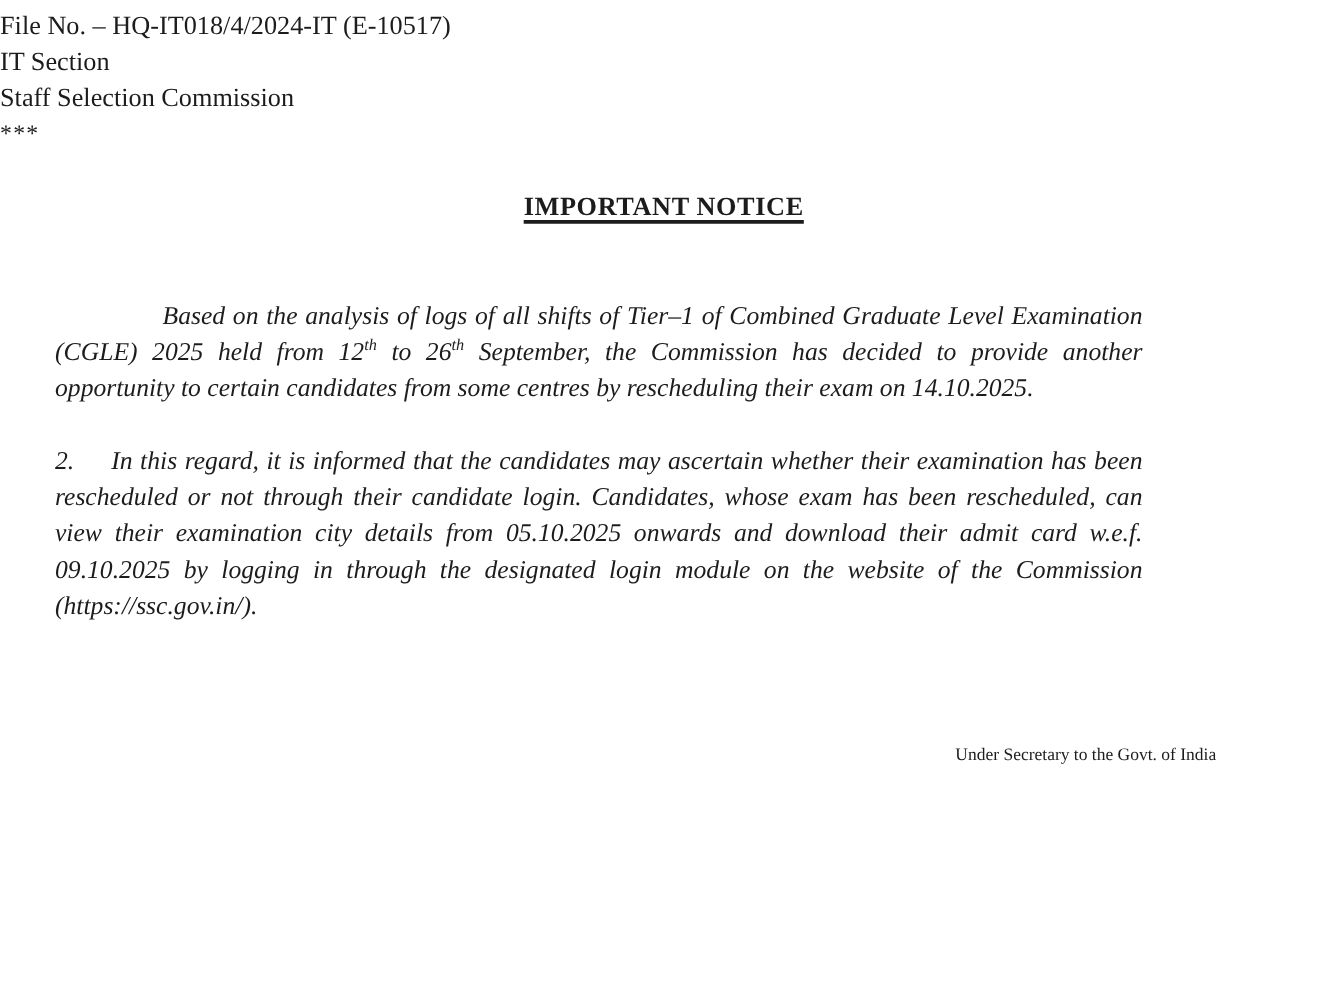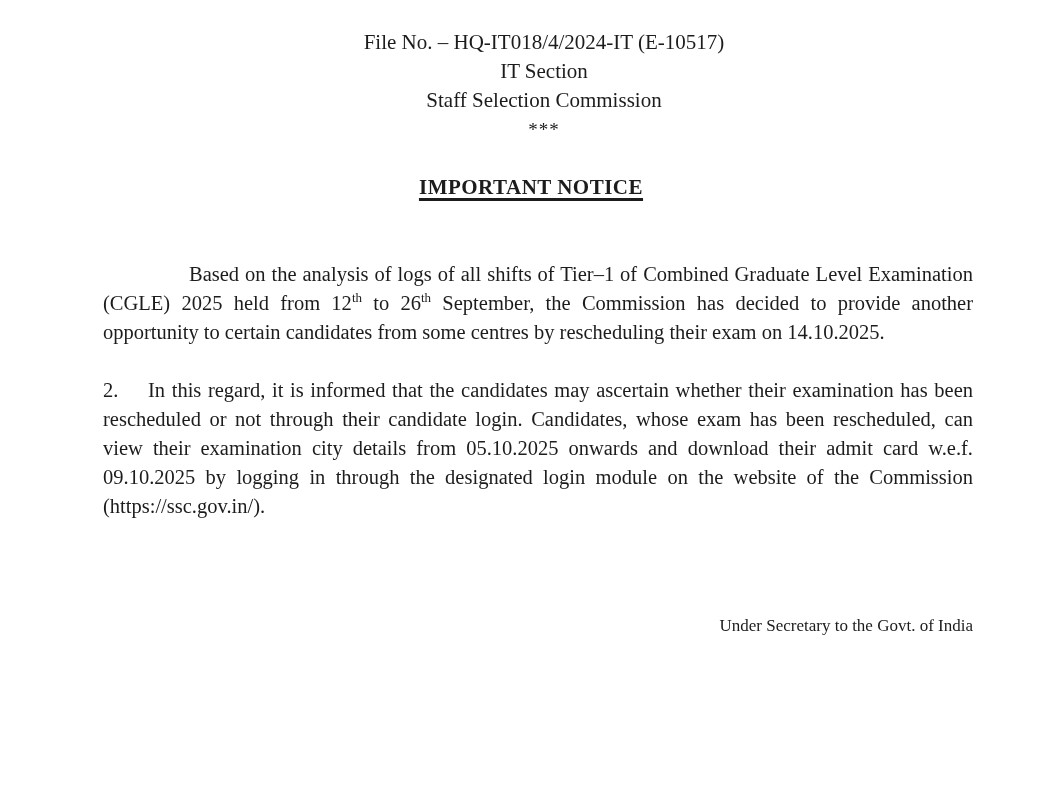--- a/index.html
+++ b/index.html
@@ -7,25 +7,24 @@
   .page {
     position: relative;
     width: 1062px;
     height: 786px;
     background: #ffffff;
     font-family: "Liberation Serif", serif;
     color: #1c1c1c;
     overflow: hidden;
   }
   .doc-header {
-    padding-top: 28px;
-    text-align: center;
+    padding-top: 6px;
+    text-align: left;
     font-size: 21px;
     line-height: 29px;
-    margin-left: 26px;
   }
   .doc-header .stars {
     font-size: 19px;
     line-height: 29px;
     letter-spacing: 1px;
   }
   .title-row {
     text-align: center;
     margin-top: 28px;
     line-height: 30px;
@@ -33,43 +32,44 @@
   .notice-title {
     font-size: 21px;
     font-weight: bold;
     text-decoration: underline;
     text-decoration-thickness: 2.5px;
     text-underline-offset: 4px;
     letter-spacing: 0.5px;
   }
   .body-para {
     width: 870px;
-    margin-left: 103px;
+    margin-left: 44px;
     font-size: 20.5px;
     line-height: 29px;
     text-align: justify;
+    font-style: italic;
   }
   .p1 { margin-top: 56px; text-indent: 86px; }
   .p2 { margin-top: 29px; }
   .p3 { margin-top: 31px; }
   .para-num {
     display: inline-block;
     width: 45px;
   }
   sup.ord {
     font-size: 13px;
     line-height: 0;
     vertical-align: super;
   }
   .signature {
     width: 870px;
     margin-left: 103px;
     margin-top: 90px;
     text-align: right;
-    font-size: 17px;
+    font-size: 14px;
     line-height: 29px;
   }
 </style>
 </head>
 <body>
 
 <div class="page">
 
   <div class="doc-header">
     <div>File No. – HQ-IT018/4/2024-IT (E-10517)</div>

